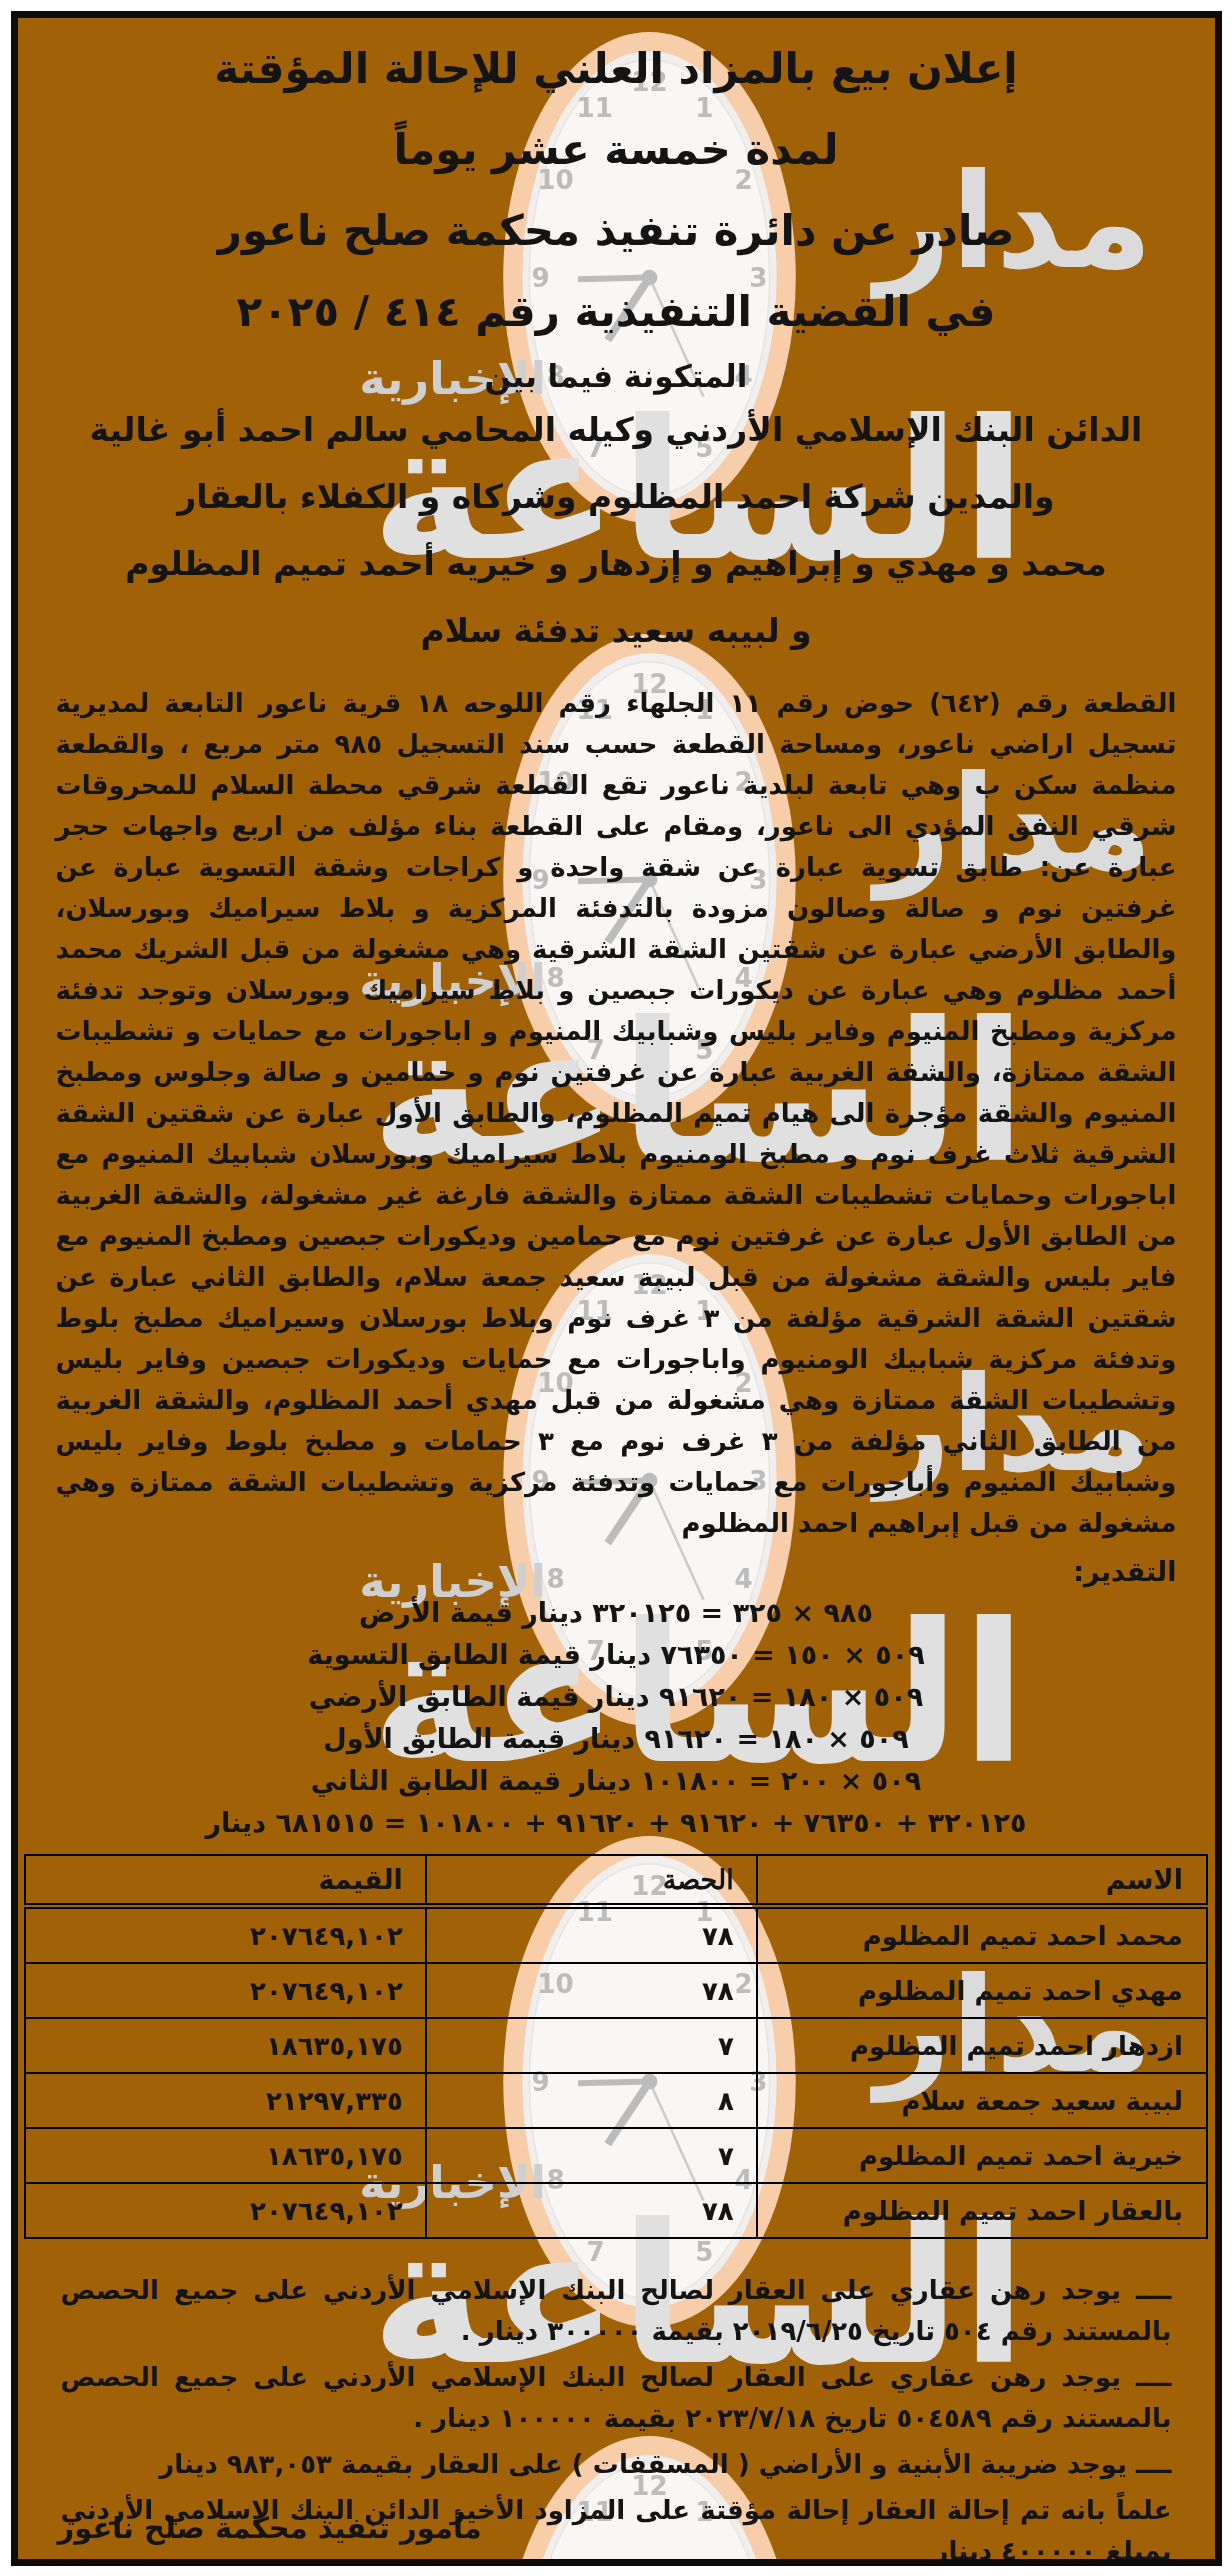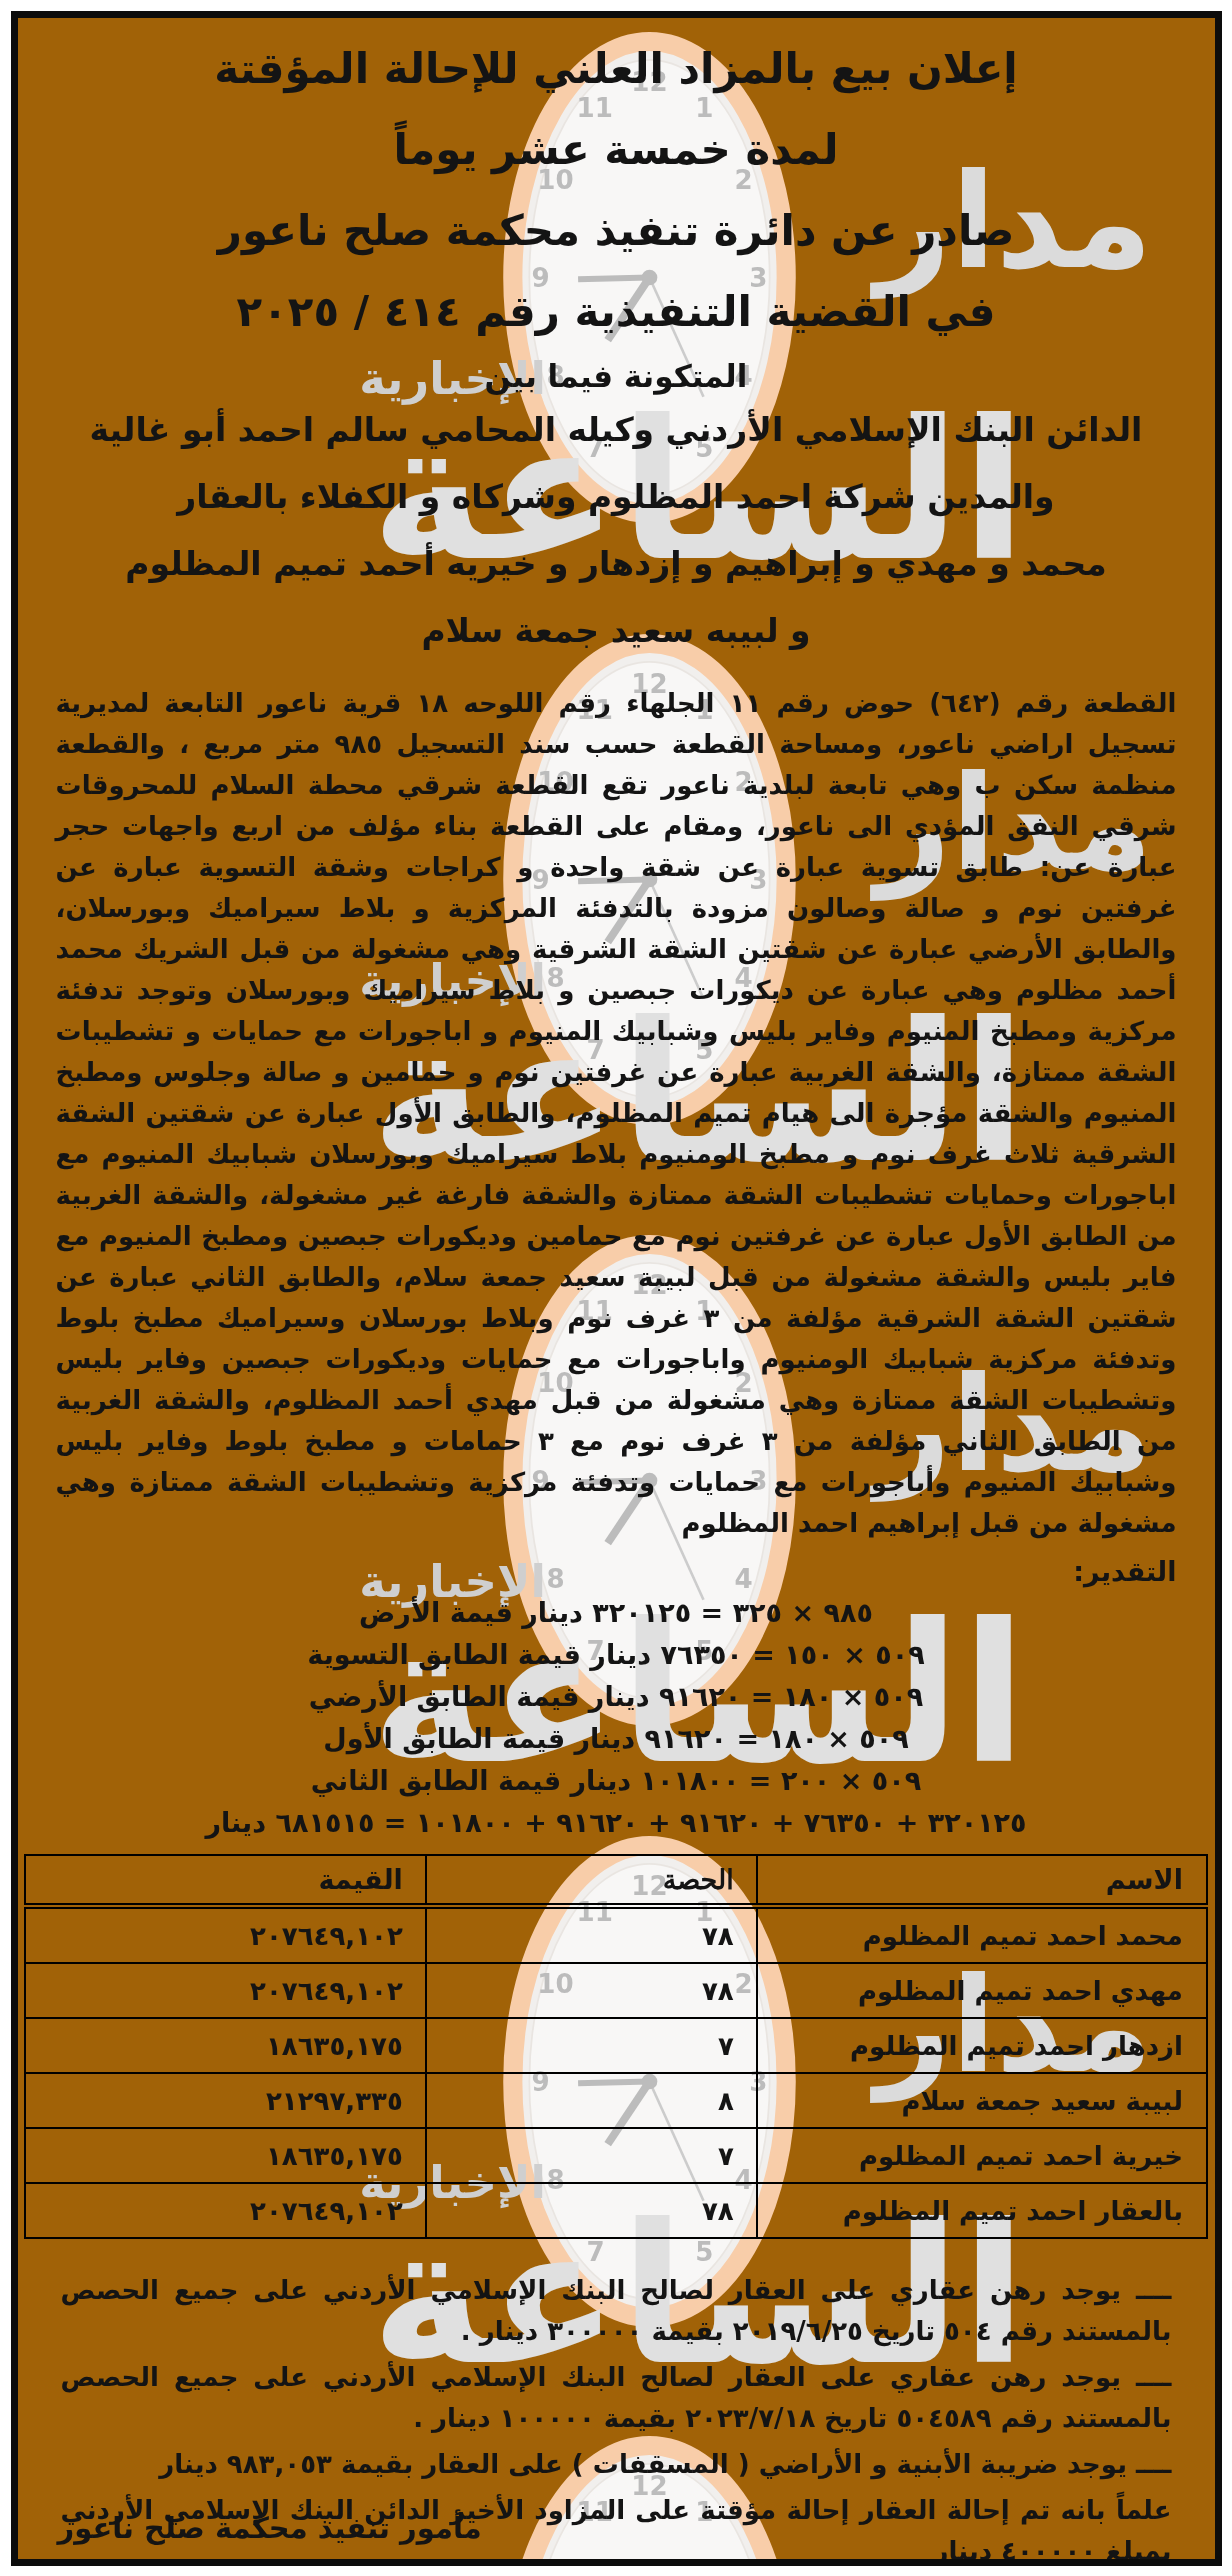--- a/index.html
+++ b/index.html
@@ -183,21 +183,21 @@
       <div>إعلان بيع بالمزاد العلني للإحالة المؤقتة</div>
       <div>لمدة خمسة عشر يوماً</div>
       <div>صادر عن دائرة تنفيذ محكمة صلح ناعور</div>
       <div>في القضية التنفيذية رقم ٤١٤ / ٢٠٢٥</div>
     </div>
 
     <div class="subtitle">المتكونة فيما بين</div>
     <div class="party">الدائن البنك الإسلامي الأردني وكيله المحامي سالم احمد أبو غالية</div>
     <div class="party">والمدين شركة احمد المظلوم وشركاه و الكفلاء بالعقار</div>
     <div class="party">محمد و مهدي و إبراهيم و إزدهار و خيريه أحمد تميم المظلوم</div>
-    <div class="party">و لبيبه سعيد جمعة سلام</div>
+    <div class="party">و لبيبه سعيد تدفئة سلام</div>
 
     <p class="body-text">القطعة رقم (٦٤٢) حوض رقم ١١ الجلهاء رقم اللوحه ١٨ قرية ناعور التابعة لمديرية تسجيل اراضي ناعور، ومساحة القطعة حسب سند التسجيل ٩٨٥ متر مربع ، والقطعة منظمة سكن ب وهي تابعة لبلدية ناعور تقع القطعة شرقي محطة السلام للمحروقات شرقي النفق المؤدي الى ناعور، ومقام على القطعة بناء مؤلف من اربع واجهات حجر عبارة عن: طابق تسوية عبارة عن شقة واحدة و كراجات وشقة التسوية عبارة عن غرفتين نوم و صالة وصالون مزودة بالتدفئة المركزية و بلاط سيراميك وبورسلان، والطابق الأرضي عبارة عن شقتين الشقة الشرقية وهي مشغولة من قبل الشريك محمد أحمد مظلوم وهي عبارة عن ديكورات جبصين و بلاط سيراميك وبورسلان وتوجد تدفئة مركزية ومطبخ المنيوم وفاير بليس وشبابيك المنيوم و اباجورات مع حمايات و تشطيبات الشقة ممتازة، والشقة الغربية عبارة عن غرفتين نوم و حمامين و صالة وجلوس ومطبخ المنيوم والشقة مؤجرة الى هيام تميم المظلوم، والطابق الأول عبارة عن شقتين الشقة الشرقية ثلاث غرف نوم و مطبخ الومنيوم بلاط سيراميك وبورسلان شبابيك المنيوم مع اباجورات وحمايات تشطيبات الشقة ممتازة والشقة فارغة غير مشغولة، والشقة الغربية من الطابق الأول عبارة عن غرفتين نوم مع حمامين وديكورات جبصين ومطبخ المنيوم مع فاير بليس والشقة مشغولة من قبل لبيبة سعيد جمعة سلام، والطابق الثاني عبارة عن شقتين الشقة الشرقية مؤلفة من ٣ غرف نوم وبلاط بورسلان وسيراميك مطبخ بلوط وتدفئة مركزية شبابيك الومنيوم واباجورات مع حمايات وديكورات جبصين وفاير بليس وتشطيبات الشقة ممتازة وهي مشغولة من قبل مهدي أحمد المظلوم، والشقة الغربية من الطابق الثاني مؤلفة من ٣ غرف نوم مع ٣ حمامات و مطبخ بلوط وفاير بليس وشبابيك المنيوم وأباجورات مع حمايات وتدفئة مركزية وتشطيبات الشقة ممتازة وهي مشغولة من قبل إبراهيم احمد المظلوم</p>
 
     <div class="est-label">التقدير:</div>
     <div class="est-line">٩٨٥ × ٣٢٥ = ٣٢٠١٢٥ دينار قيمة الأرض</div>
     <div class="est-line">٥٠٩ × ١٥٠ = ٧٦٣٥٠ دينار قيمة الطابق التسوية</div>
     <div class="est-line">٥٠٩ × ١٨٠ = ٩١٦٢٠ دينار قيمة الطابق الأرضي</div>
     <div class="est-line">٥٠٩ × ١٨٠ = ٩١٦٢٠ دينار قيمة الطابق الأول</div>
     <div class="est-line">٥٠٩ × ٢٠٠ = ١٠١٨٠٠ دينار قيمة الطابق الثاني</div>
     <div class="est-line">٣٢٠١٢٥ + ٧٦٣٥٠ + ٩١٦٢٠ + ٩١٦٢٠ + ١٠١٨٠٠ = ٦٨١٥١٥ دينار</div>

